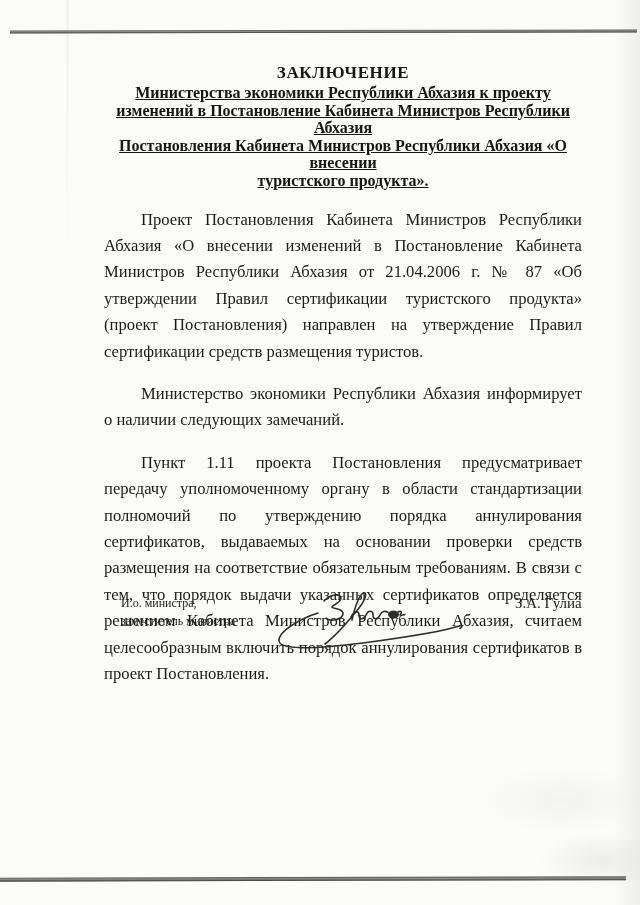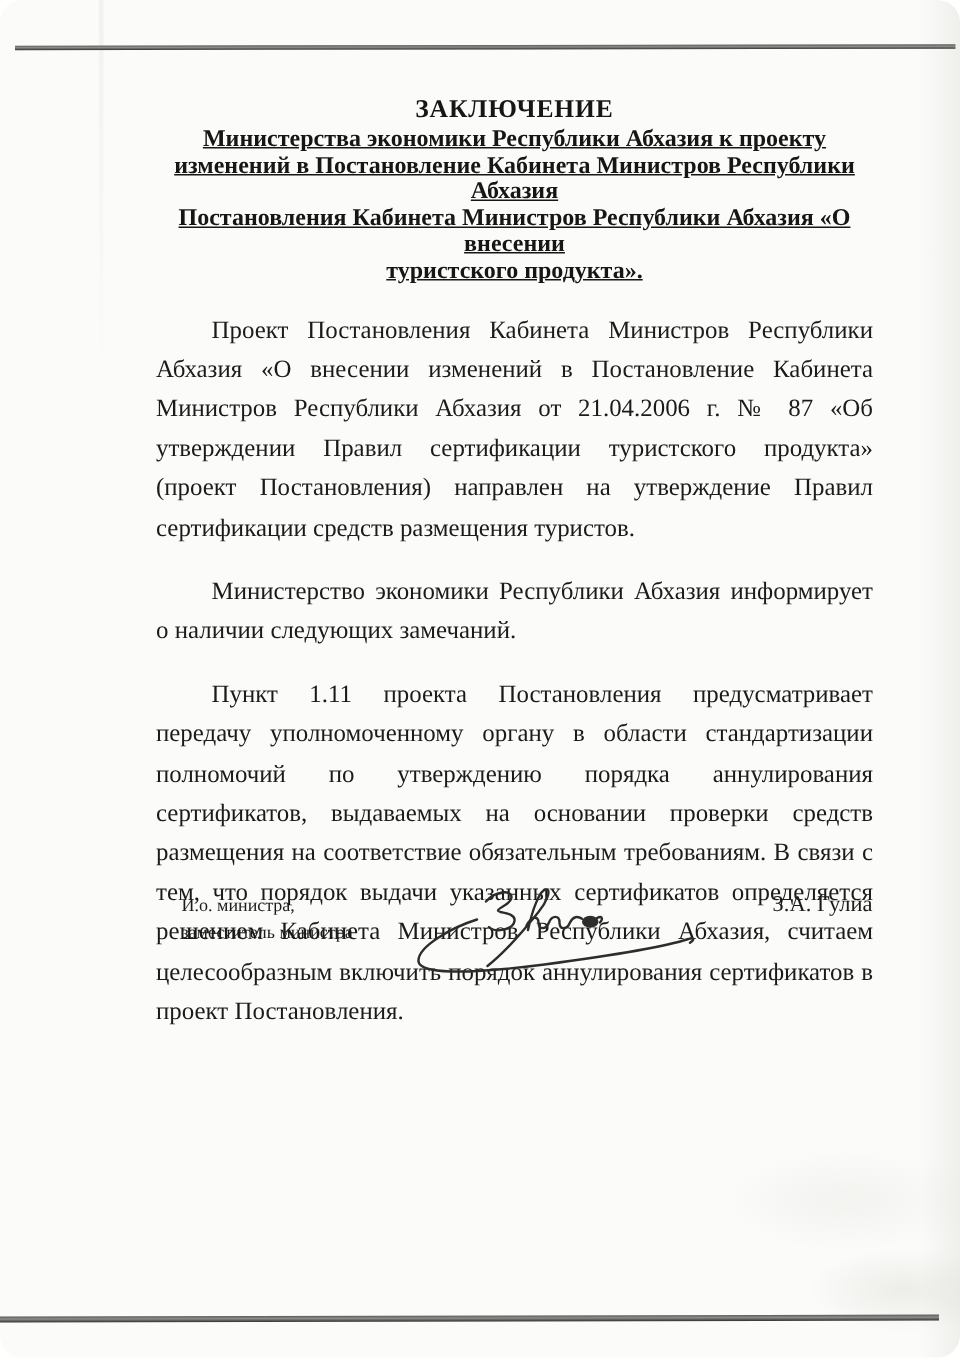--- a/index.html
+++ b/index.html
@@ -14,21 +14,20 @@
     background:#ffffff;
     font-family:"Liberation Serif", serif;
     overflow:hidden;
   }
   .page{
     position:relative;
     width:640px;height:905px;
     background:var(--paper);
     color:var(--ink);
     overflow:hidden;
-    border-radius:15px;
   }
   
   .scan-shade-right{
     position:absolute;top:0;right:0;width:26px;height:905px;
     background:linear-gradient(to left, rgba(175,173,166,0.16), rgba(175,173,166,0));
     pointer-events:none;
   }
   .scan-shade-corner{
     position:absolute;right:0;bottom:0;width:190px;height:150px;
     background:

